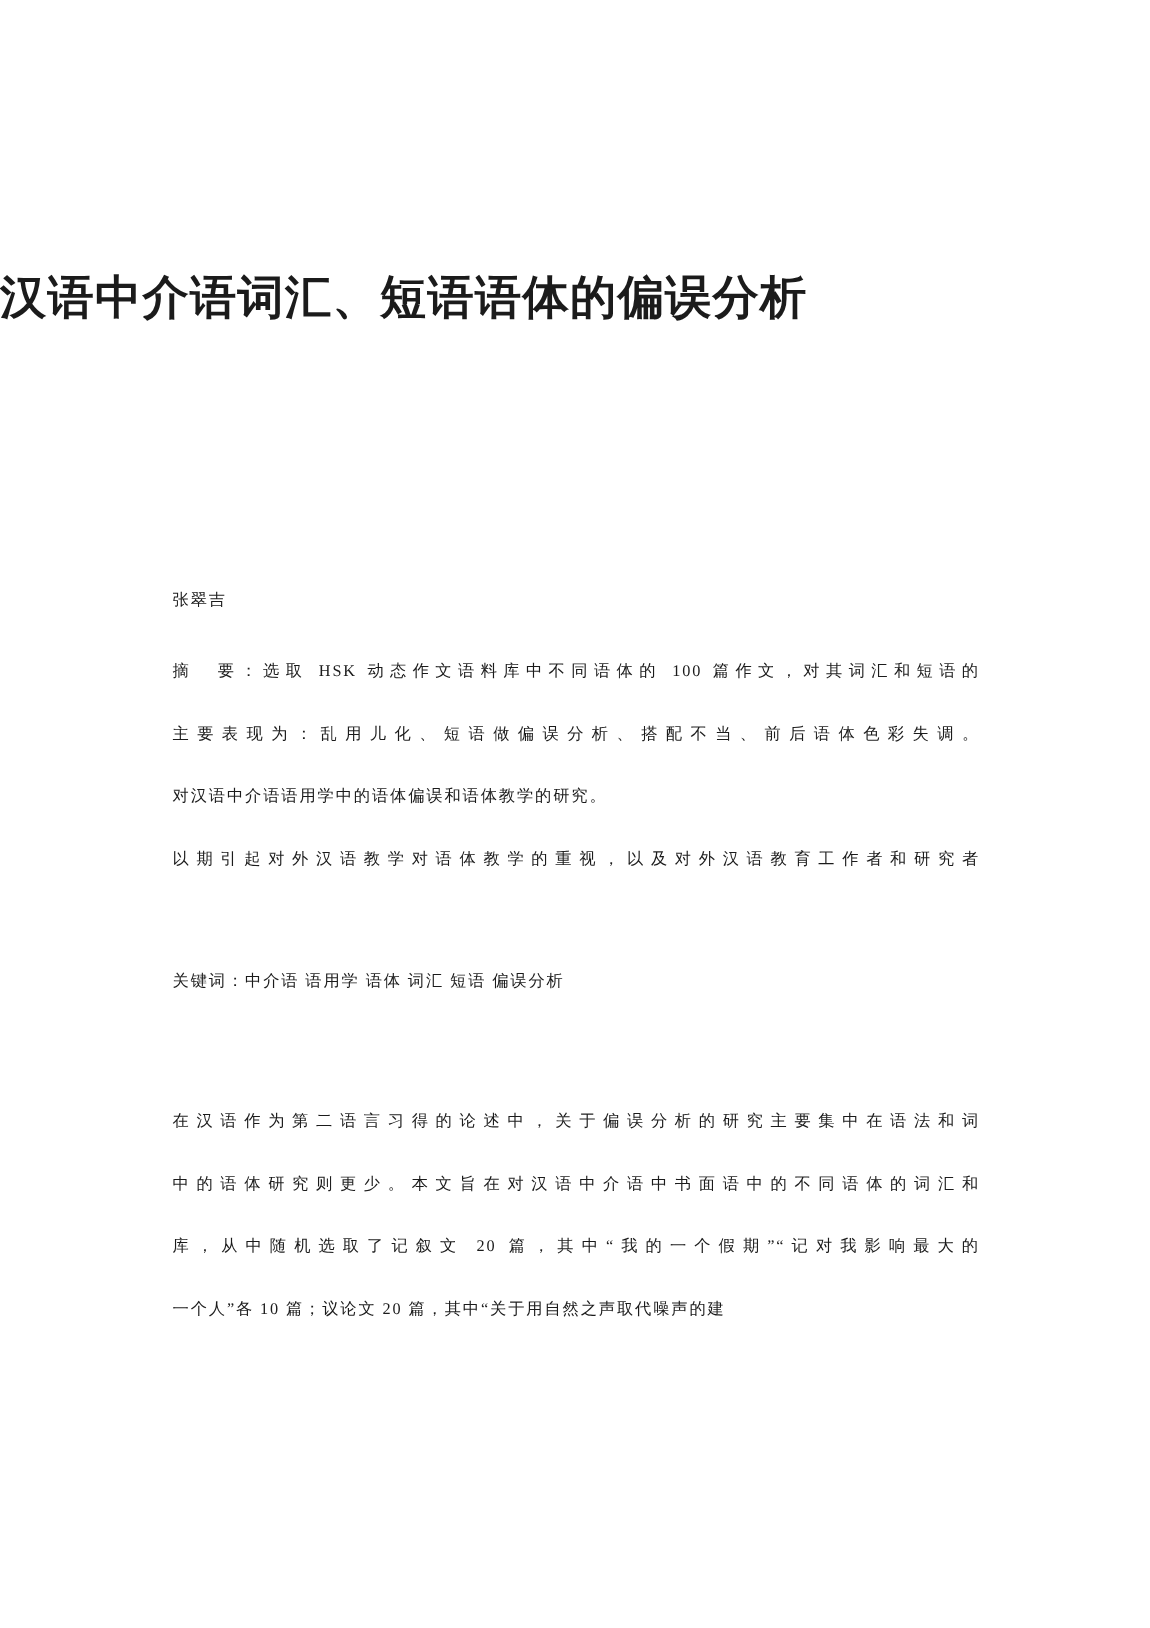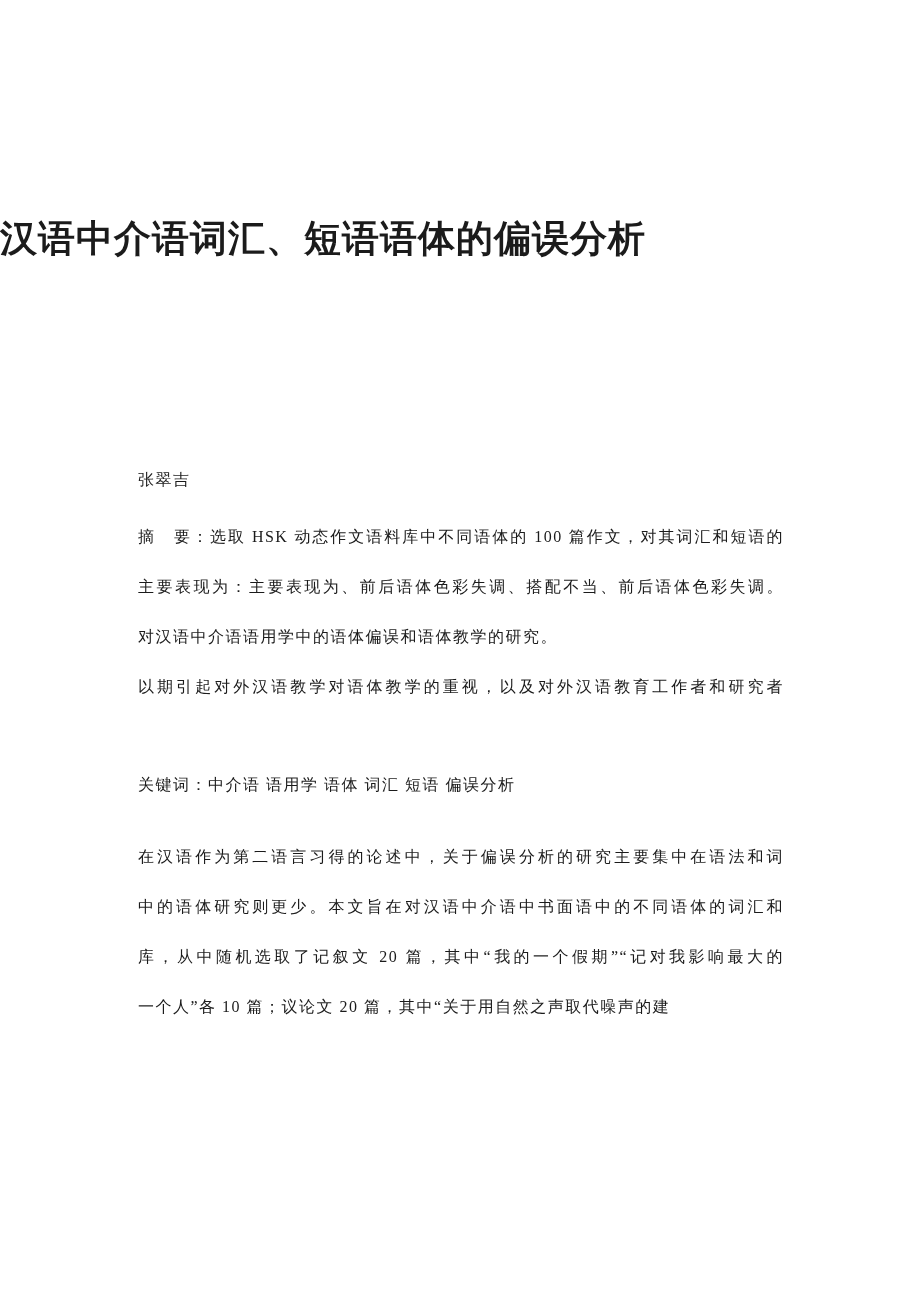--- a/index.html
+++ b/index.html
@@ -26,55 +26,55 @@
     margin: 0;
     font-size: 37px;
     font-weight: bold;
     letter-spacing: 1px;
     white-space: nowrap;
   }
   .tblock {
     position: absolute;
     left: 138px;
     width: 646px;
-    font-size: 16px;
+    font-size: 13px;
     letter-spacing: 1.5px;
   }
   .tline {
     height: 50px;
     line-height: 50px;
     white-space: nowrap;
   }
   .tline.full {
     white-space: normal;
     text-align: justify;
     text-align-last: justify;
     overflow: hidden;
     height: 50px;
   }
   .block-author   { top: 455px; }
   .block-abstract { top: 512px; }
   .block-keywords { top: 760px; }
   .block-section  { top: 820px; }
-  .block-intro    { top: 832px; }
+  .block-intro    { top: 872px; }
 </style>
 </head>
 <body>
 
 <div class="page">
 
   <h1 class="doc-title">汉语中介语词汇、短语语体的偏误分析</h1>
 
   <div class="tblock block-author">
     <div class="tline">张翠吉</div>
   </div>
 
   <div class="tblock block-abstract">
     <div class="tline full">摘　要：选取 HSK 动态作文语料库中不同语体的 100 篇作文，对其词汇和短语的</div>
-    <div class="tline full">主要表现为：主要表现为、前后语体色彩失调、搭配不当、前后语体色彩失调。</div>
+    <div class="tline full">主要表现为：乱用儿化、短语做偏误分析、搭配不当、前后语体色彩失调。</div>
     <div class="tline">对汉语中介语语用学中的语体偏误和语体教学的研究。</div>
     <div class="tline full">以期引起对外汉语教学对语体教学的重视，以及对外汉语教育工作者和研究者</div>
   </div>
 
   <div class="tblock block-keywords">
     <div class="tline">关键词：中介语 语用学 语体 词汇 短语 偏误分析</div>
   </div>
 
 
   <div class="tblock block-intro">

